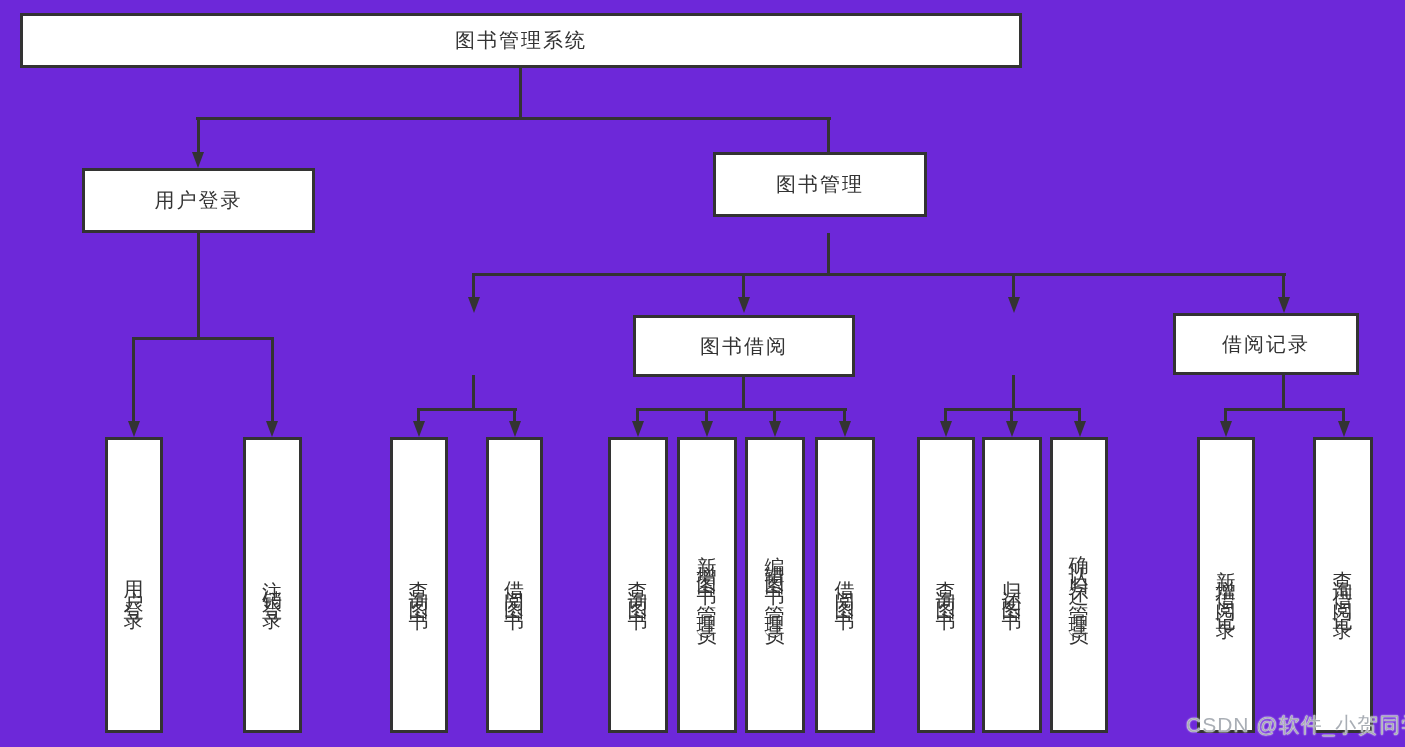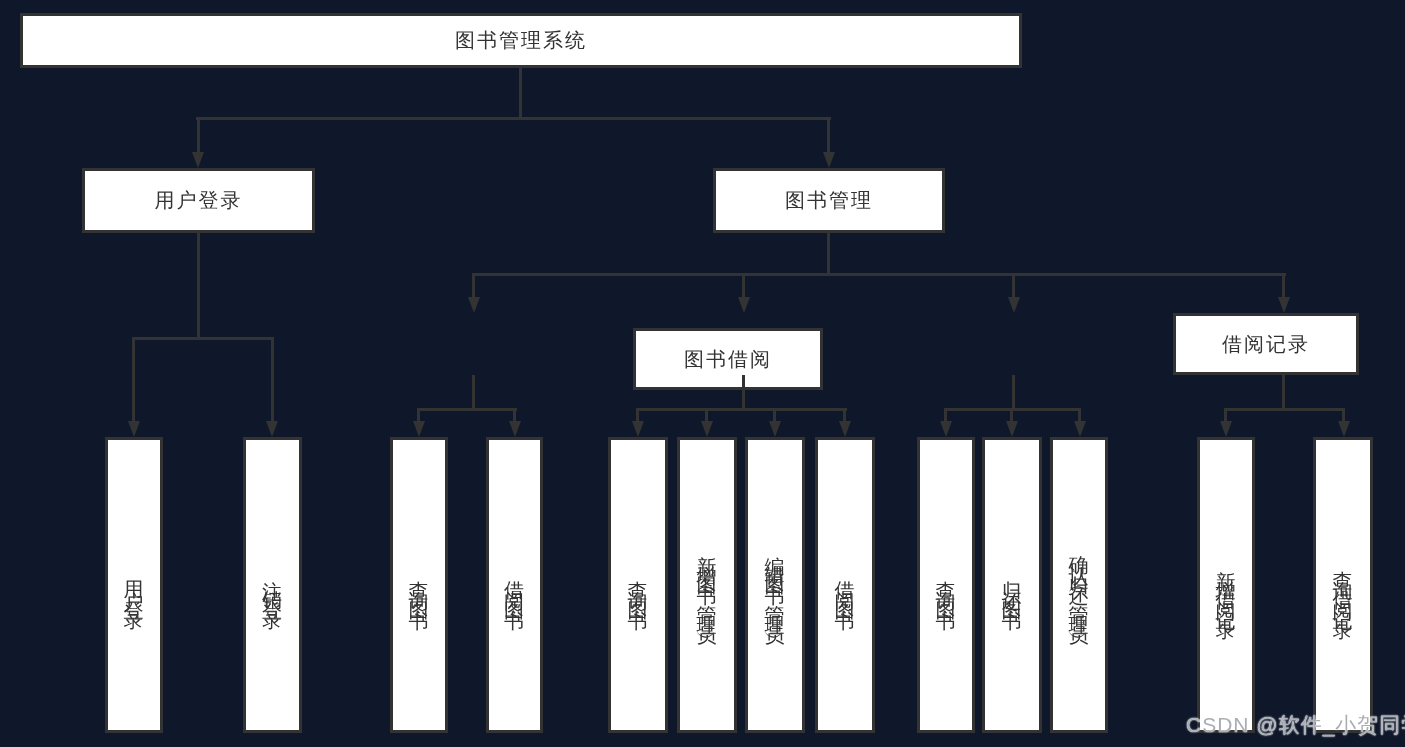--- a/index.html
+++ b/index.html
@@ -1,17 +1,17 @@
 <!DOCTYPE html>
 <html><head>
 <meta charset="utf-8">
 <style>
   html,body{margin:0;padding:0;background:#ffffff;}
   #stage{
-    position:relative;width:1405px;height:747px;background:#0f172a;overflow:hidden;
+    position:relative;width:1405px;height:747px;background:#6d28d9;overflow:hidden;
     font-family:"Liberation Sans","DejaVu Sans",sans-serif;color:#333333;
   }
   .box{
     position:absolute;box-sizing:border-box;border:3px solid #333333;background:#ffffff;
     display:flex;align-items:center;justify-content:center;
     font-size:20px;letter-spacing:2px;color:#333333;
   }
   .vbox{
     position:absolute;box-sizing:border-box;border:3px solid #333333;background:#ffffff;
     top:437px;height:296px;
@@ -43,41 +43,41 @@
   <div class="box" style="left:20px;top:13px;width:1002px;height:55px;">图书管理系统</div>
 
   <div class="vline" style="left:519px;top:68px;height:52px;"></div>
   <div class="hline" style="left:196px;top:117px;width:635px;"></div>
   <div class="vline" style="left:197px;top:117px;height:36px;"></div>
   <div class="ahead" style="left:192px;top:152px;"></div>
   <div class="vline" style="left:827px;top:117px;height:36px;"></div>
   <div class="ahead" style="left:823px;top:152px;"></div>
 
   <div class="box" style="left:82px;top:168px;width:233px;height:65px;">用户登录</div>
-  <div class="box" style="left:713px;top:168px;width:232px;height:65px;">图书管理</div>
+  <div class="box" style="left:713px;top:152px;width:214px;height:65px;">图书管理</div>
 
   <div class="vline" style="left:197px;top:233px;height:107px;"></div>
   <div class="hline" style="left:132px;top:337px;width:142px;"></div>
   <div class="vline" style="left:132px;top:337px;height:85px;"></div>
   <div class="ahead" style="left:128px;top:421px;"></div>
   <div class="vline" style="left:271px;top:337px;height:85px;"></div>
   <div class="ahead" style="left:266px;top:421px;"></div>
 
   <div class="vline" style="left:827px;top:233px;height:43px;"></div>
   <div class="hline" style="left:472px;top:273px;width:814px;"></div>
   <div class="vline" style="left:472px;top:273px;height:26px;"></div>
   <div class="ahead" style="left:468px;top:297px;"></div>
   <div class="vline" style="left:742px;top:273px;height:26px;"></div>
   <div class="ahead" style="left:738px;top:297px;"></div>
   <div class="vline" style="left:1012px;top:273px;height:26px;"></div>
   <div class="ahead" style="left:1008px;top:297px;"></div>
   <div class="vline" style="left:1282px;top:273px;height:26px;"></div>
   <div class="ahead" style="left:1278px;top:297px;"></div>
 
-  <div class="box" style="left:633px;top:328px;width:190px;height:62px;">图书借阅</div>
+  <div class="box" style="left:633px;top:315px;width:222px;height:62px;">图书借阅</div>
   <div class="box" style="left:1173px;top:313px;width:186px;height:62px;">借阅记录</div>
 
   <div class="vline" style="left:472px;top:375px;height:36px;"></div>
   <div class="hline" style="left:417px;top:408px;width:100px;"></div>
   <div class="vline" style="left:417px;top:408px;height:14px;"></div>
   <div class="ahead" style="left:413px;top:421px;"></div>
   <div class="vline" style="left:513px;top:408px;height:14px;"></div>
   <div class="ahead" style="left:509px;top:421px;"></div>
 
   <div class="vline" style="left:742px;top:375px;height:36px;"></div>

